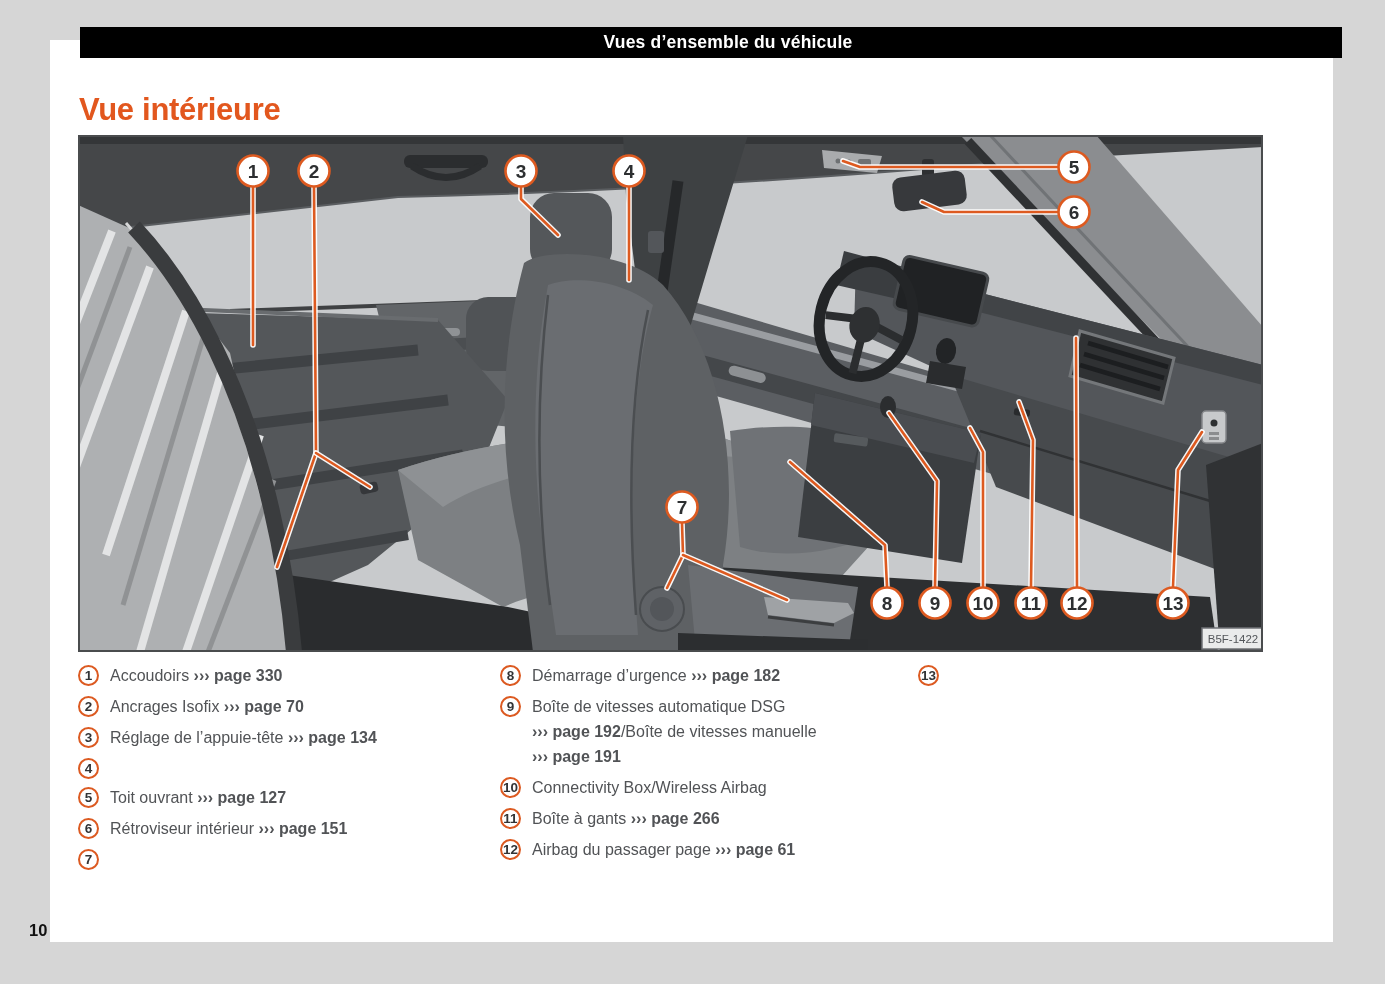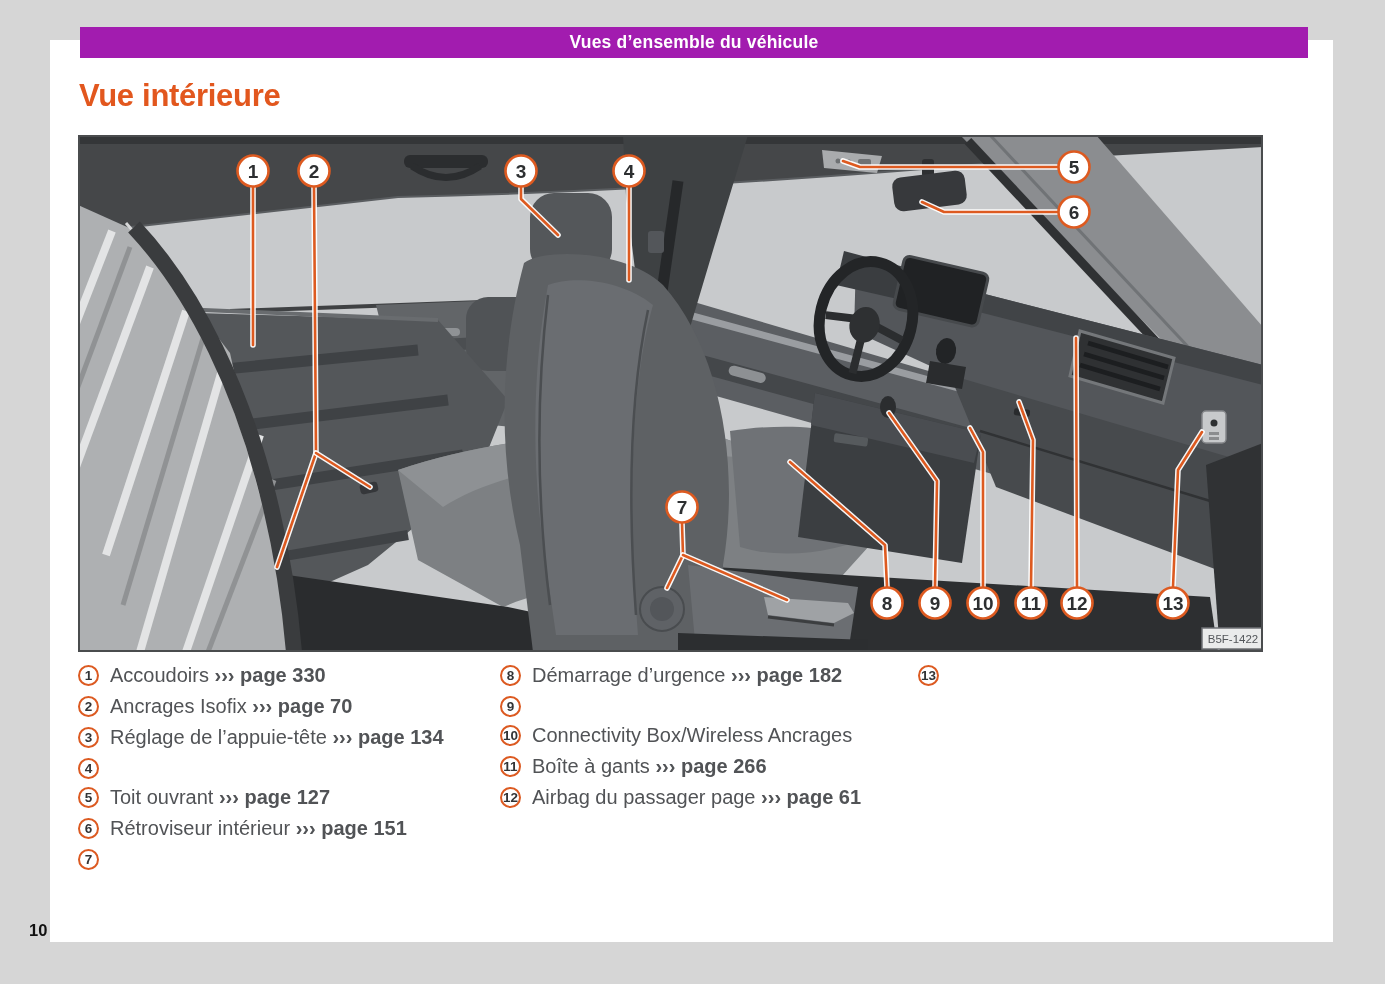--- a/index.html
+++ b/index.html
@@ -26,41 +26,41 @@
   
   .lcol{position:absolute;top:663px;width:410px;color:#515356;}
   .litem{display:flex;align-items:flex-start;margin-bottom:6px;}
   .lnum{
     flex:0 0 auto;width:21px;height:21px;margin:2px 11px 0 0;
     border:2.2px solid #dc5a21;border-radius:50%;
     display:flex;align-items:center;justify-content:center;
     font-size:13.5px;font-weight:700;color:#323436;box-sizing:border-box;
     background:#fff;
   }
-  .ltext{font-size:20px;line-height:25px;}
+  .ltext{font-size:16px;line-height:25px;}
   .lline{white-space:nowrap;}
   .ltext .b{font-weight:700;}
 
   
   .casing{fill:none;stroke:#ffffff;stroke-width:5.6;stroke-linecap:round;stroke-linejoin:round;opacity:.95;}
   .core{fill:none;stroke:#dd5a20;stroke-width:2.6;stroke-linecap:round;stroke-linejoin:round;}
   .cring{fill:#ffffff;stroke:#dd5a20;stroke-width:2.6;}
   .cnum{font-family:"Liberation Sans",sans-serif;font-size:19px;font-weight:700;fill:#2d2f31;text-anchor:middle;}
   .tagtext{font-family:"Liberation Sans",sans-serif;font-size:11.5px;fill:#53565a;text-anchor:middle;}
 </style>
 </head>
 <body>
 
 <div class="paper"></div>
 
-<div class="band" style="background:#a21caf;">
+<div class="band" style="background:#000000;padding-left:34px;">
   <span>Vues d’ensemble du véhicule</span>
 </div>
 
-<div class="title" style="color:#e2571e;">Vue intérieure</div>
+<div class="title" style="color:#e2571e;margin-top:14px;">Vue intérieure</div>
 
 <div class="figwrap">
 <svg width="1185" height="517" viewBox="0 0 1185 517" xmlns="http://www.w3.org/2000/svg">
 
   <rect x="0" y="0" width="1185" height="517" fill="#c8cacc"></rect>
 
   <g>
     <path d="M0,0 H1185 V12 L940,26 Q600,56 320,62 L0,98 Z" fill="#454749"></path>
     <rect x="0" y="0" width="1185" height="9" fill="#343638"></rect>
     <path d="M0,98 L320,62 Q600,56 940,26" stroke="#5a5d60" stroke-width="2" fill="none"></path>
@@ -318,25 +318,30 @@
   </div>
 <div class="lcol" style="left:500px;">
     <div class="litem">
       <span class="lnum">8</span>
       <div class="ltext">
         <div class="lline"><span>Démarrage d’urgence </span><span class="b">››› page 182</span></div>
       </div>
     </div>
     <div class="litem">
       <span class="lnum">9</span>
+      <div class="ltext">
+        <div class="lline"><span>Boîte de vitesses automatique DSG</span></div>
+        <div class="lline"><span class="b">››› page 192</span><span>/Boîte de vitesses manuelle</span></div>
+        <div class="lline"><span class="b">››› page 191</span></div>
+      </div>
     </div>
     <div class="litem">
       <span class="lnum">10</span>
       <div class="ltext">
-        <div class="lline"><span>Connectivity Box/Wireless Ancrages</span></div>
+        <div class="lline"><span>Connectivity Box/Wireless Airbag</span></div>
       </div>
     </div>
     <div class="litem">
       <span class="lnum">11</span>
       <div class="ltext">
         <div class="lline"><span>Boîte à gants </span><span class="b">››› page 266</span></div>
       </div>
     </div>
     <div class="litem">
       <span class="lnum">12</span>

